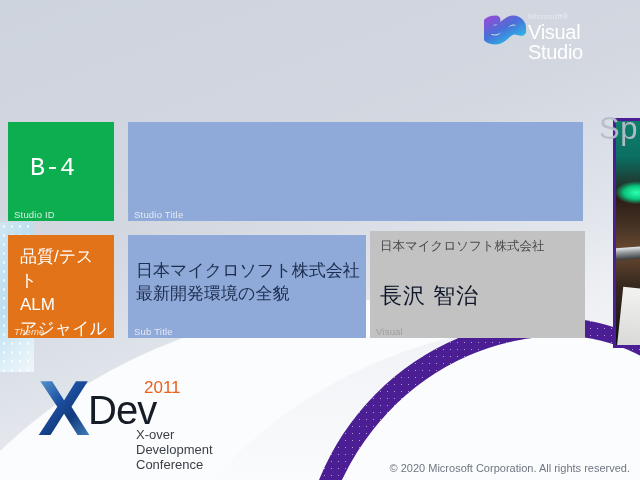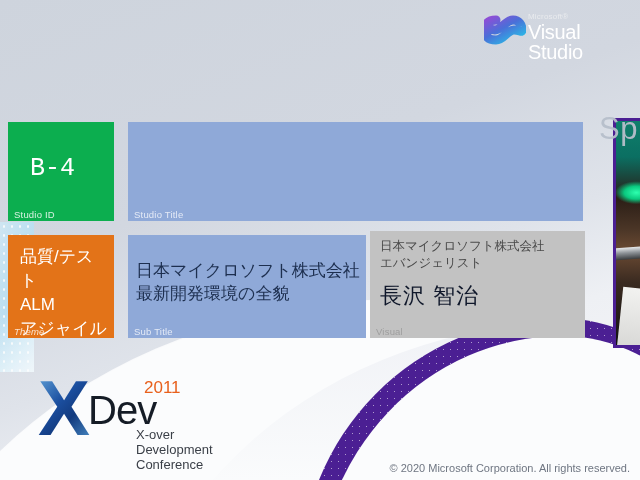--- a/index.html
+++ b/index.html
@@ -201,21 +201,20 @@
     <div class="val">
       <div>日本マイクロソフト株式会社</div>
       <div>最新開発環境の全貌</div>
     </div>
     <div class="cap">Sub Title</div>
   </div>
 
   <div class="blk" id="blk-speaker">
     <div class="org">
       <div>日本マイクロソフト株式会社</div>
-      <div>エバンジェリスト</div>
     </div>
     <div class="name">長沢 智治</div>
     <div class="cap">Visual</div>
   </div>
 
   <div class="xdev">
     <div class="xmark">X</div>
     <div class="dev">Dev</div>
     <div class="yr">2011</div>
     <div class="tag">

